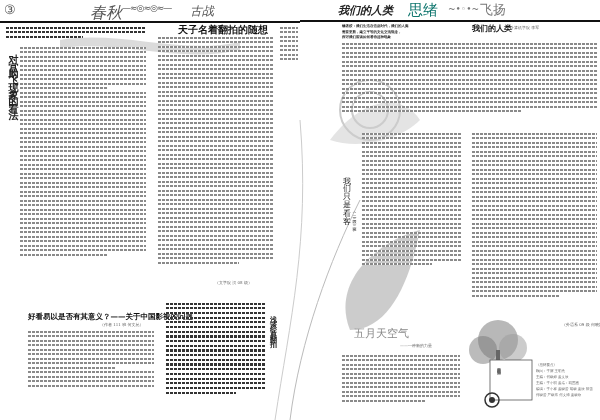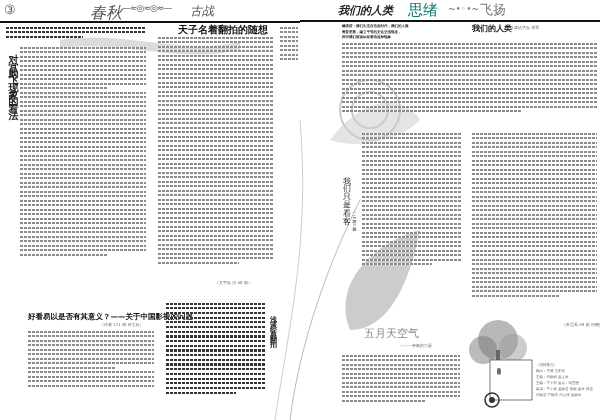--- a/index.html
+++ b/index.html
@@ -316,21 +316,21 @@
       <span class="line"></span>
       <span class="line"></span>
       <span class="line"></span>
       <span class="line"></span>
       <span class="line"></span>
       <span class="line"></span>
       <span class="line s"></span>
   </div>
   <div class="small" style="left:262px;top:322px;">（外语系 09 级 何晓婷）</div>
 
-  <div class="title-bold" style="left:64px;top:326px;font-size:11px;font-weight:normal;color:#888;">五月天空气</div>
+  <div class="title-bold" style="left:54px;top:326px;font-size:11px;font-weight:normal;color:#888;">五月天空气</div>
   <div class="small" style="left:100px;top:343px;">——一种新的力量</div>
   <div class="txt" style="left:42px;top:352px;width:118px;height:62px;">
     <span class="line"></span>
       <span class="line"></span>
       <span class="line"></span>
       <span class="line"></span>
       <span class="line"></span>
       <span class="line"></span>
       <span class="line"></span>
       <span class="line"></span>

